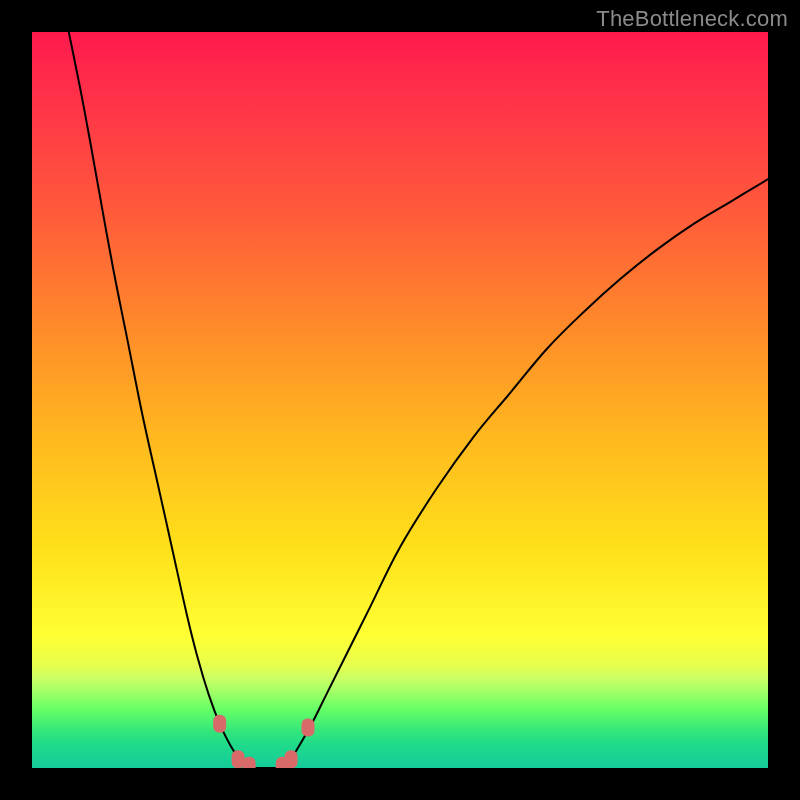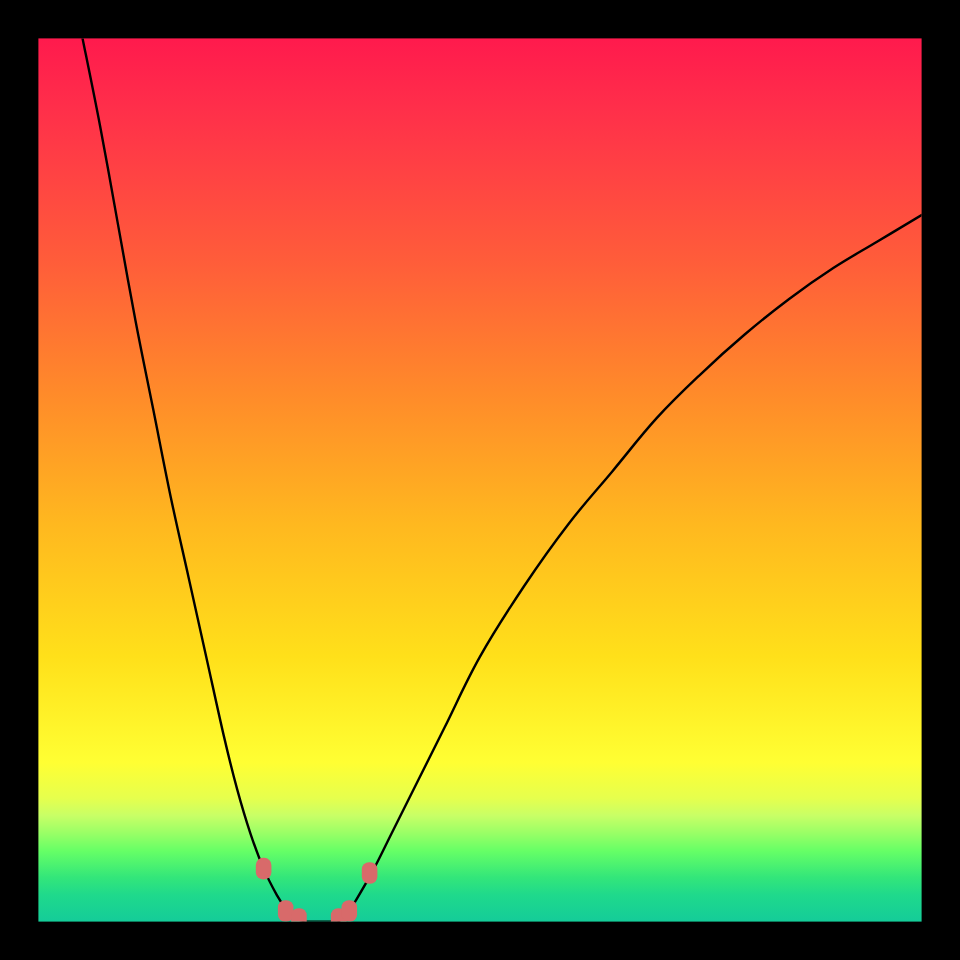--- a/index.html
+++ b/index.html
@@ -72,13 +72,14 @@
       <g id="markers">
           <rect x="181.18" y="682.84" width="13" height="18" rx="6" ry="6" fill="#d86a6a"></rect>
           <rect x="199.58" y="718.168" width="13" height="18" rx="6" ry="6" fill="#d86a6a"></rect>
           <rect x="210.61999999999998" y="724.792" width="13" height="18" rx="6" ry="6" fill="#d86a6a"></rect>
           <rect x="243.74" y="724.792" width="13" height="18" rx="6" ry="6" fill="#d86a6a"></rect>
           <rect x="252.572" y="718.168" width="13" height="18" rx="6" ry="6" fill="#d86a6a"></rect>
           <rect x="269.5" y="686.52" width="13" height="18" rx="6" ry="6" fill="#d86a6a"></rect>
         </g>
     </svg>
   </div>
+  <div class="watermark">TheBottleneck.com</div>
 </div>
 
 </body></html>

